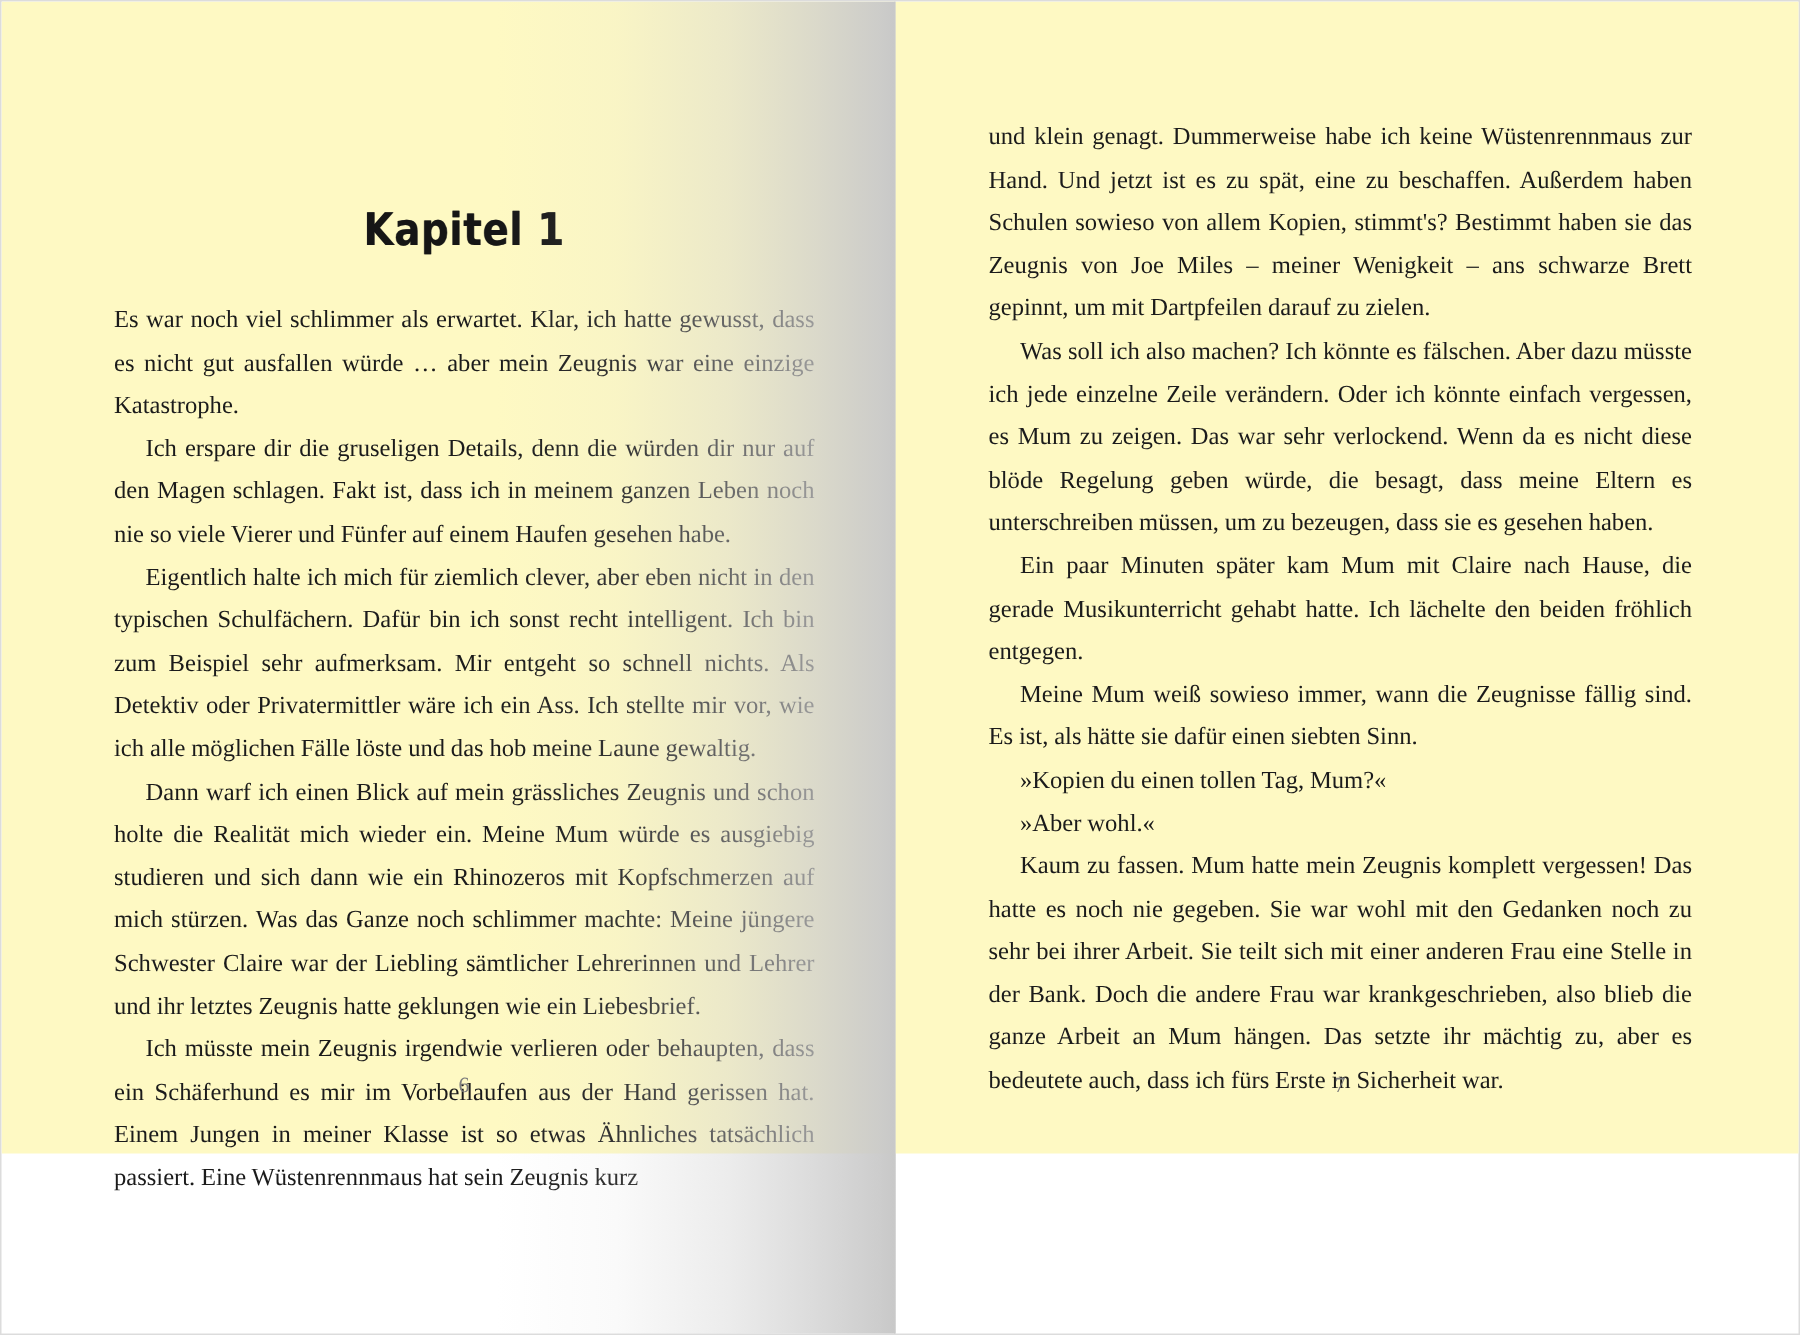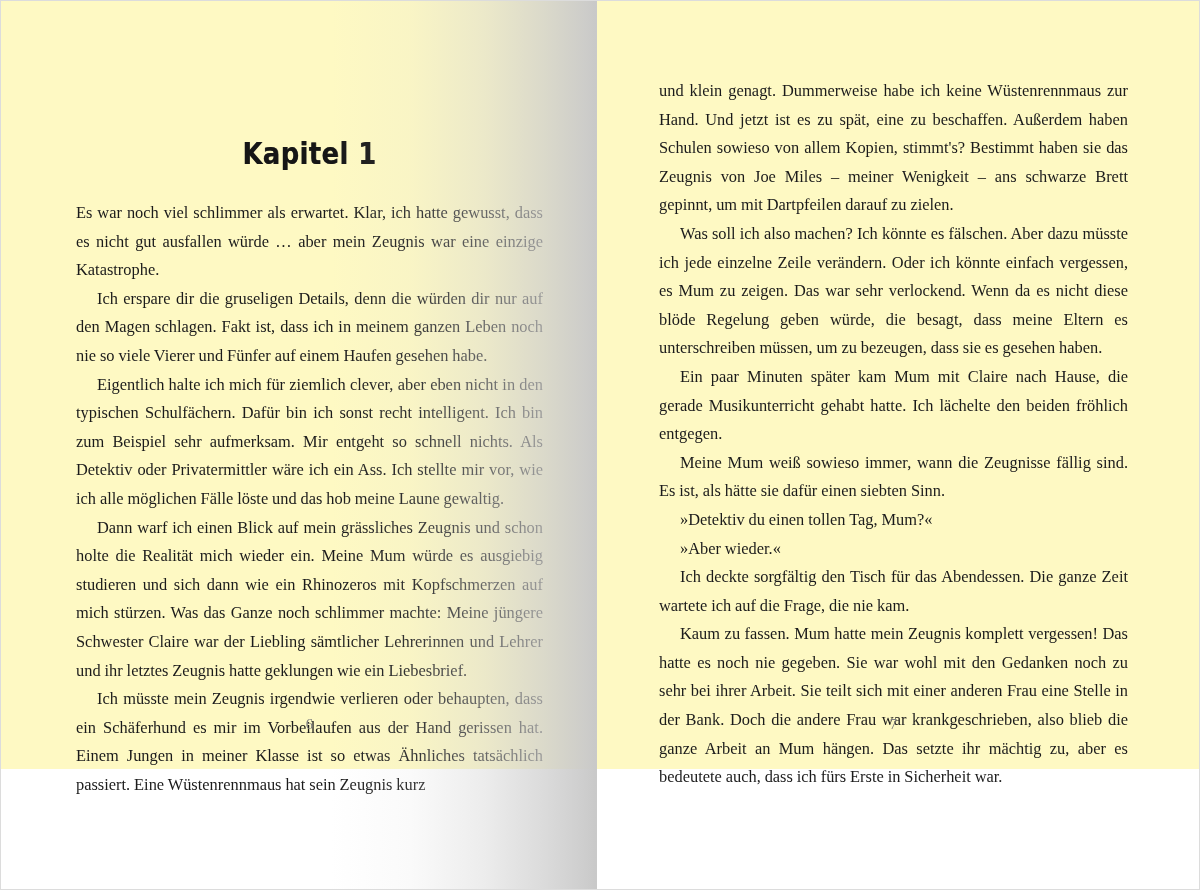--- a/index.html
+++ b/index.html
@@ -155,23 +155,22 @@
     <div class="gutter-shadow"></div>
   </div>
 
   <div class="page page-right">
 
     <div class="text-column column-right" style="left:62px;">
       <p class="para no-indent">und klein genagt. Dummerweise habe ich keine Wüstenrennmaus zur Hand. Und jetzt ist es zu spät, eine zu beschaffen. Außerdem haben Schulen sowieso von allem Kopien, stimmt's? Bestimmt haben sie das Zeugnis von Joe Miles – meiner Wenigkeit – ans schwarze Brett gepinnt, um mit Dartpfeilen darauf zu zielen.</p>
       <p class="para">Was soll ich also machen? Ich könnte es fälschen. Aber dazu müsste ich jede einzelne Zeile verändern. Oder ich könnte einfach vergessen, es Mum zu zeigen. Das war sehr verlockend. Wenn da es nicht diese blöde Regelung geben würde, die besagt, dass meine Eltern es unterschreiben müssen, um zu bezeugen, dass sie es gesehen haben.</p>
       <p class="para">Ein paar Minuten später kam Mum mit Claire nach Hause, die gerade Musikunterricht gehabt hatte. Ich lächelte den beiden fröhlich entgegen.</p>
       <p class="para">Meine Mum weiß sowieso immer, wann die Zeugnisse fällig sind. Es ist, als hätte sie dafür einen siebten Sinn.</p>
-      <p class="para">»Detektiv du einen tollen Tag, Mum?«</p>
-      <p class="para">»Aber wieder.«</p>
-      <p class="para">Ich deckte sorgfältig den Tisch für das Abendessen. Die ganze Zeit wartete ich auf die Frage, die nie kam.</p>
+      <p class="para">»Kopien du einen tollen Tag, Mum?«</p>
+      <p class="para">»Aber wohl.«</p>
       <p class="para">Kaum zu fassen. Mum hatte mein Zeugnis komplett vergessen! Das hatte es noch nie gegeben. Sie war wohl mit den Gedanken noch zu sehr bei ihrer Arbeit. Sie teilt sich mit einer anderen Frau eine Stelle in der Bank. Doch die andere Frau war krankgeschrieben, also blieb die ganze Arbeit an Mum hängen. Das setzte ihr mächtig zu, aber es bedeutete auch, dass ich fürs Erste in Sicherheit war.</p>
     </div>
 
     <div class="folio folio-right" style="left:62px;">7</div>
   </div>
 
   <div class="spine-edge"></div>
 </div>
 
 </body></html>

